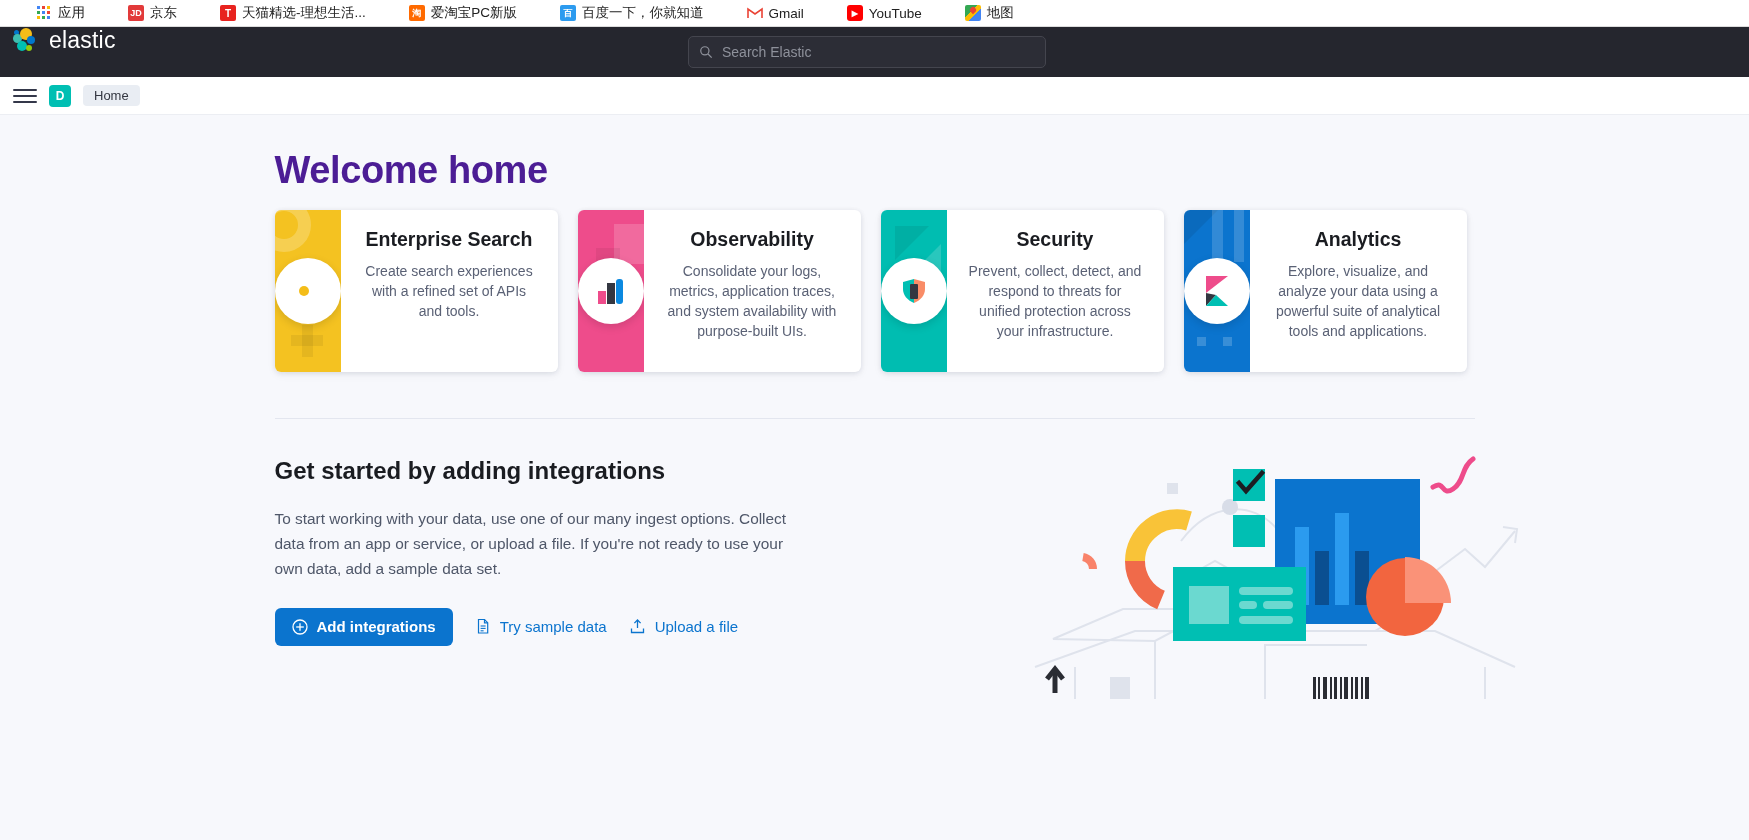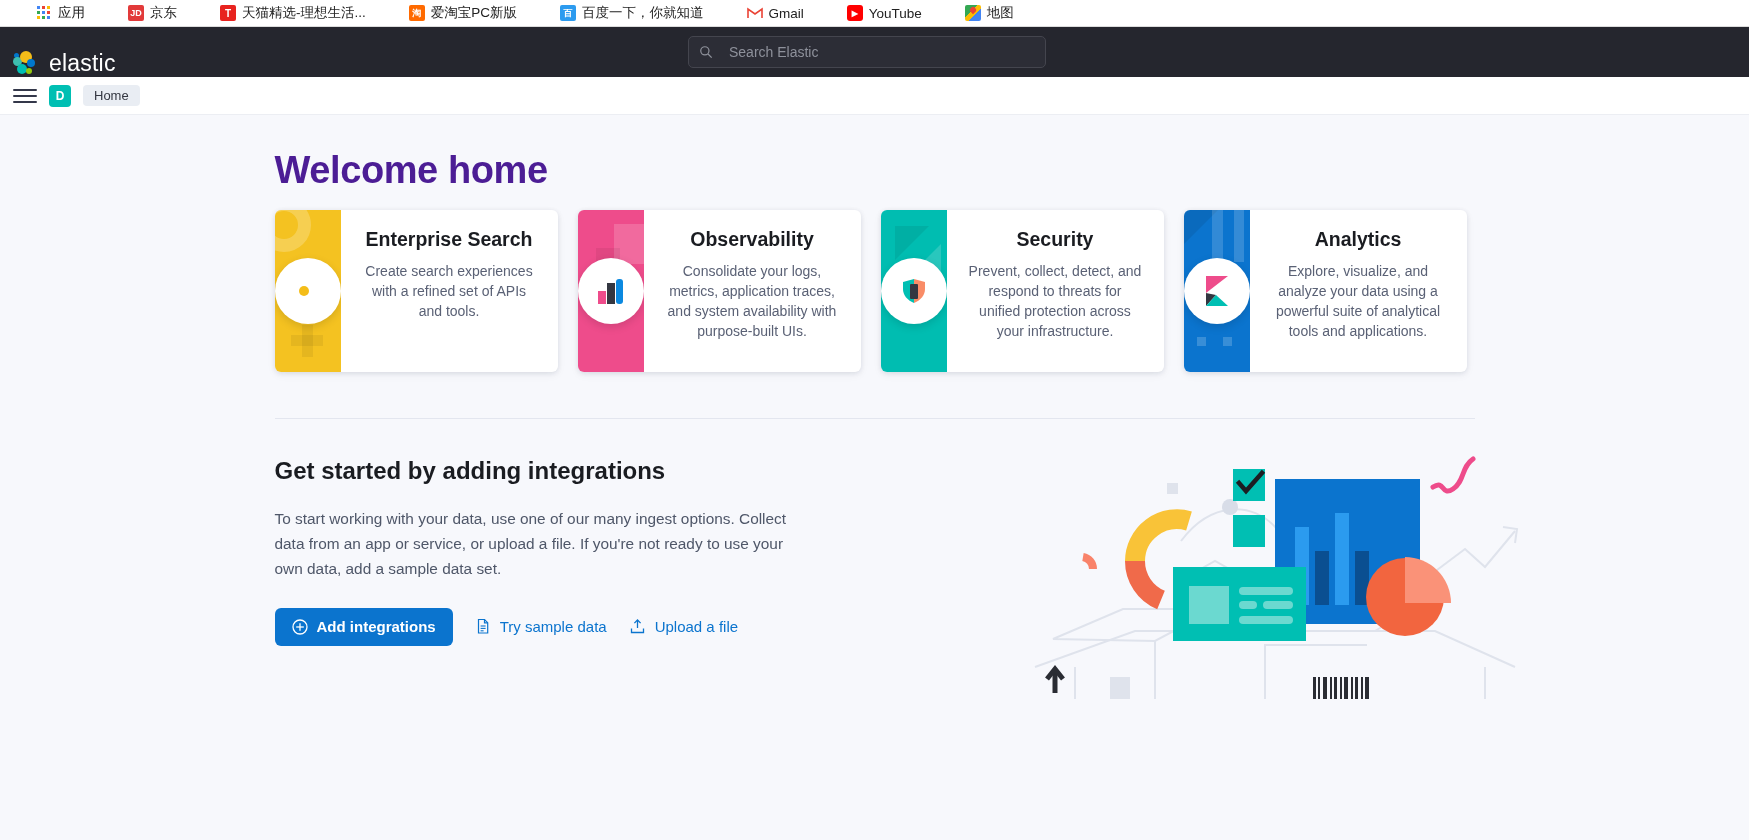--- a/index.html
+++ b/index.html
@@ -51,21 +51,21 @@
   .ico-map::after {
     content:""; position:absolute; left:5px; top:2px; width:6px; height:6px;
     background:#EA4335; border-radius:50% 50% 50% 0; transform: rotate(-45deg);
   }
 
   
   #elastic-header {
     height: 50px;
     background: #25262E;
     display: flex;
-    align-items: flex-end;
+    align-items: flex-start;
     position: relative;
   }
   #brand { display: flex; align-items: center; gap: 10px; padding-left: 13px; }
   #brand-text { color: #fff; font-size: 23px; letter-spacing: .2px; }
   .elastic-logo { width: 26px; height: 26px; position: relative; }
   .elastic-logo span { position: absolute; border-radius: 50%; display:block; }
   .el-d1 { width:12px;height:12px;background:#F4BD19;left:7px;top:0px; }
   .el-d2 { width:9px;height:9px;background:#3EBEB0;left:0px;top:6px; }
   .el-d3 { width:8px;height:8px;background:#07C;left:14px;top:8px; }
   .el-d4 { width:10px;height:10px;background:#00BFB3;left:4px;top:13px; }
@@ -74,21 +74,21 @@
 
   #search-wrap {
     position: absolute;
     left: 688px; top: 9px;
     width: 358px; height: 32px;
     background: #2C2D36;
     border: 1px solid #44454E;
     border-radius: 5px;
     display: flex; align-items: center;
     padding: 0 10px;
-    gap: 16px;
+    gap: 9px;
   }
   #search-wrap svg { flex: 0 0 14px; }
   #search-input {
     background: transparent; border: none; outline: none;
     color: #c9ccd4; font-size: 14px; width: 100%;
     font-family: "Liberation Sans", sans-serif;
   }
   #search-input::placeholder { color: #8E919B; }
 
   

